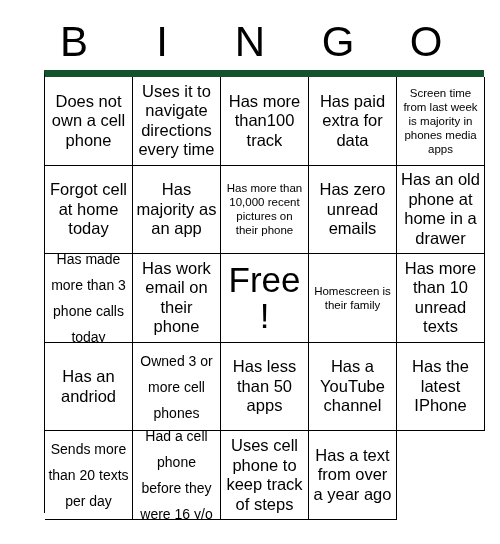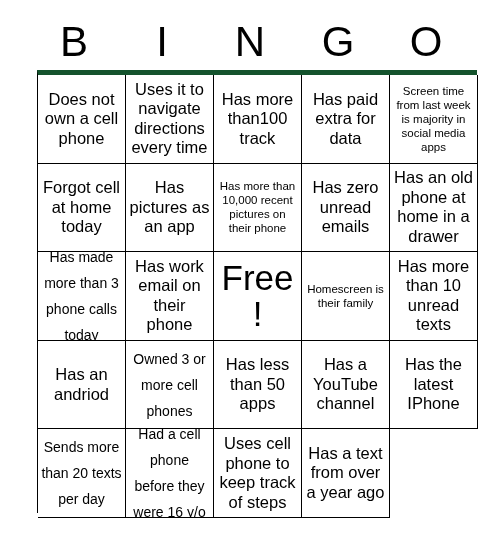--- a/index.html
+++ b/index.html
@@ -40,26 +40,26 @@
     font-size: 42px;
     line-height: 46px;
     font-weight: 400;
     letter-spacing: 0;
     color: #000000;
   }
 
   
   .bingo-grid {
     position: absolute;
-    left: 37px;
+    left: 44px;
     top: 70px;
     width: 440px;
     height: 443px;
     box-sizing: border-box;
-    border-top: 5px solid #14532d;
+    border-top: 7px solid #14532d;
     border-left: 1px solid #000000;
     display: grid;
     grid-template-columns: repeat(5, 88px);
     grid-template-rows: repeat(5, 88.6px);
   }
 
   .cell {
     box-sizing: border-box;
     border-right: 1px solid #000000;
     border-bottom: 1px solid #000000;
@@ -108,28 +108,28 @@
     <div class="cell">
       <span class="cell-text size-md">Uses it to navigate directions every time</span>
     </div>
     <div class="cell">
       <span class="cell-text size-md">Has more than100 track</span>
     </div>
     <div class="cell">
       <span class="cell-text size-md">Has paid extra for data</span>
     </div>
     <div class="cell">
-      <span class="cell-text size-xs">Screen time from last week is majority in social media apps</span>
+      <span class="cell-text size-xs">Screen time from last week is majority in phones media apps</span>
     </div>
 
     <div class="cell">
       <span class="cell-text size-md">Forgot cell at home today</span>
     </div>
     <div class="cell">
-      <span class="cell-text size-md">Has pictures as an app</span>
+      <span class="cell-text size-md">Has majority as an app</span>
     </div>
     <div class="cell">
       <span class="cell-text size-xs">Has more than 10,000 recent pictures on their phone</span>
     </div>
     <div class="cell">
       <span class="cell-text size-md">Has zero unread emails</span>
     </div>
     <div class="cell">
       <span class="cell-text size-md">Has an old phone at home in a drawer</span>
     </div>

